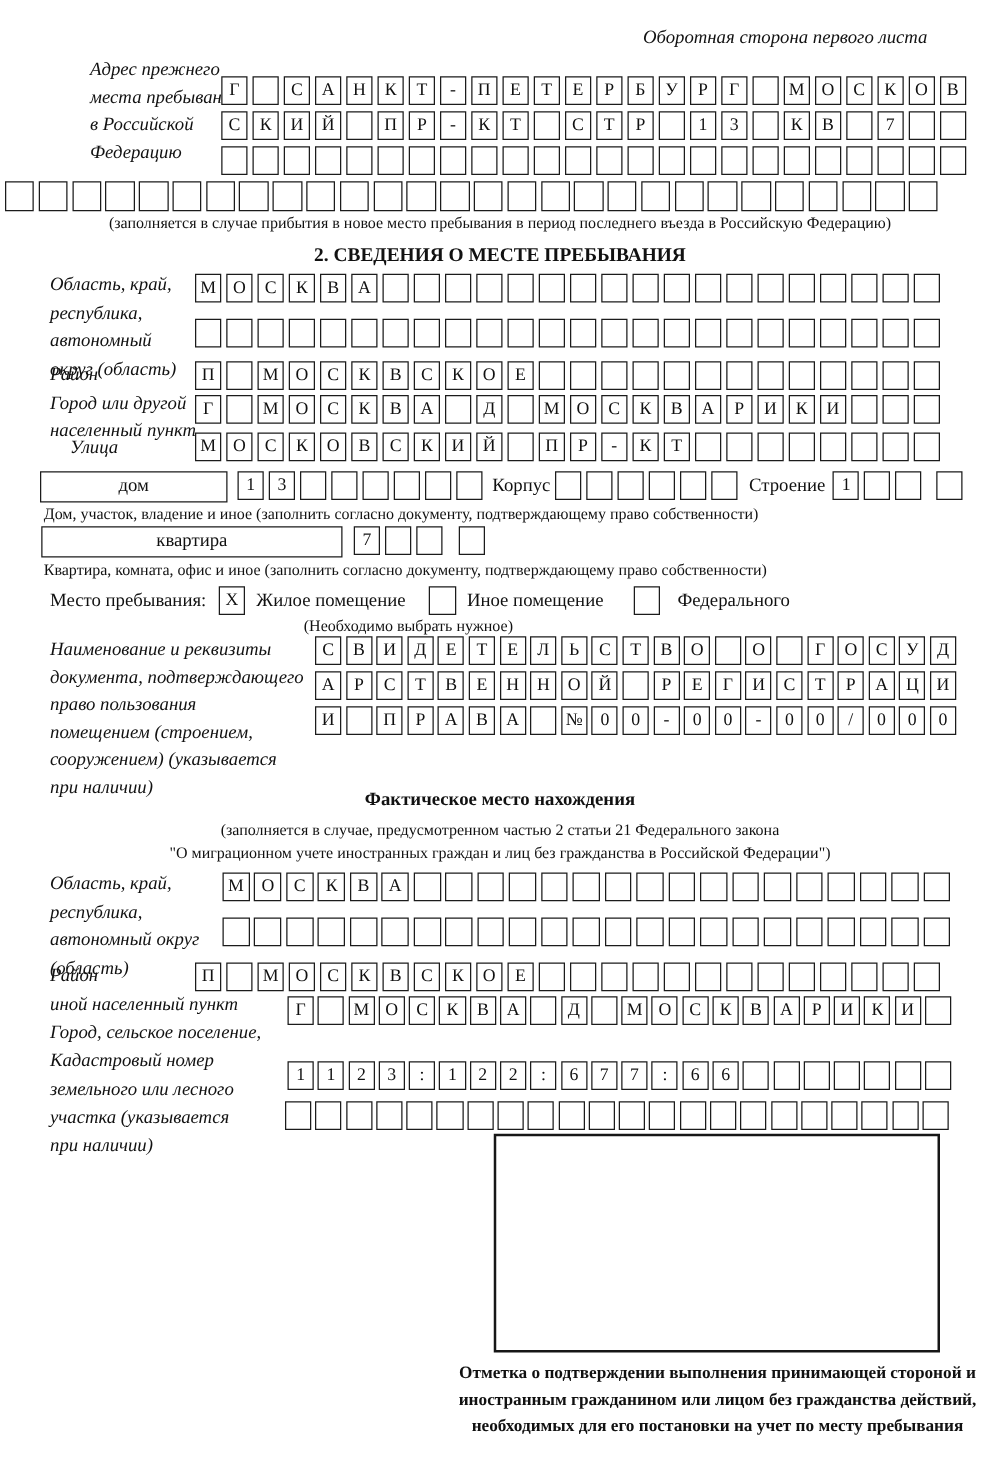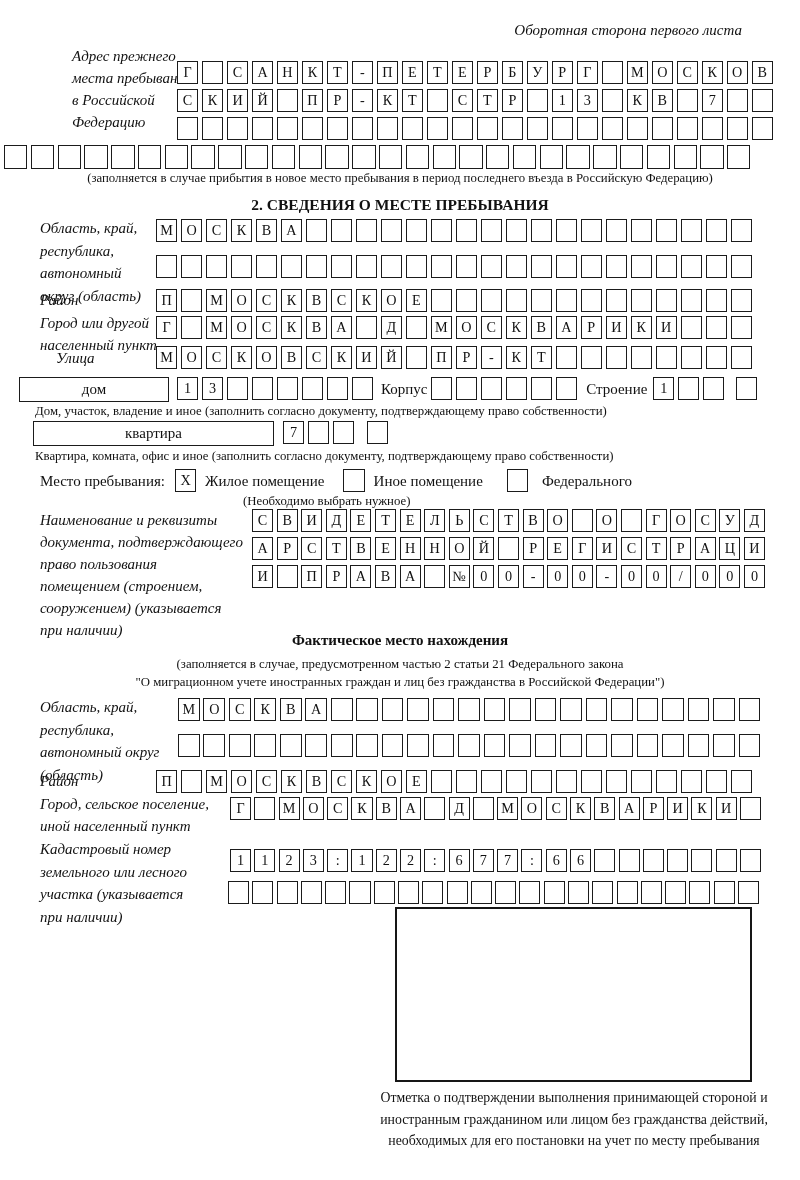--- a/index.html
+++ b/index.html
@@ -31,21 +31,21 @@
     flex:none; height:25px; box-sizing:border-box; border:1.7px solid #1b1b1b;
     display:flex; align-items:center; justify-content:center; font-size:15px;
   }
   .inline-row { position:absolute; display:flex; align-items:flex-start; }
   .inline-lbl { font-size:15px; line-height:25px; white-space:nowrap; flex:none; }
   .gap { flex:none; }
 
   .stamp-rect { position:absolute; left:395px; top:907px; width:357px; height:175px;
     box-sizing:border-box; border:2px solid #161616; background:#fff; }
   .stamp-cap { position:absolute; left:360px; top:1087px; width:428px;
-    font-size:13.8px; line-height:21.5px; text-align:center; }
+    font-size:13.8px; line-height:21.5px; text-align:center;font-weight:bold; }
 </style>
 </head>
 <body>
 
 <div class="abs lbl" style="top:19px; right:58px;">Оборотная сторона первого листа</div>
 
 <div class="abs lbl" style="left:60px; top:45px;margin-left:12px;">
   <div>Адрес прежнего</div>
   <div>места пребывания</div>
   <div>в Российской</div>
@@ -302,21 +302,21 @@
     <span class="cbox"></span>
     <span class="cbox"></span>
     <span class="cbox"></span>
     <span class="cbox"></span>
     <span class="cbox"></span>
     <span class="cbox"></span>
     <span class="cbox"></span>
     <span class="cbox"></span>
   </div>
 
-<div class="inline-row" style="left:19px; top:377px;">
+<div class="inline-row" style="left:32px; top:377px;">
   <div class="widebox" style="width:150px;">дом</div>
   <div class="gap" style="width:8px;"></div>
   <div style="display:flex;">
       <span class="cbox">1</span>
       <span class="cbox">3</span>
       <span class="cbox"></span>
       <span class="cbox"></span>
       <span class="cbox"></span>
       <span class="cbox"></span>
       <span class="cbox"></span>
@@ -541,22 +541,22 @@
     <span class="cbox"></span>
     <span class="cbox"></span>
     <span class="cbox"></span>
     <span class="cbox"></span>
     <span class="cbox"></span>
     <span class="cbox"></span>
     <span class="cbox"></span>
   </div>
 
 <div class="abs lbl" style="left:40px; top:793px;">
+  <div>иной населенный пункт</div>
   <div>Город, сельское поселение,</div>
-  <div>иной населенный пункт</div>
 </div>
 <div class="boxrow p243" style="left:230px; top:797px;">
     <span class="cbox">Г</span>
     <span class="cbox"></span>
     <span class="cbox">М</span>
     <span class="cbox">О</span>
     <span class="cbox">С</span>
     <span class="cbox">К</span>
     <span class="cbox">В</span>
     <span class="cbox">А</span>

